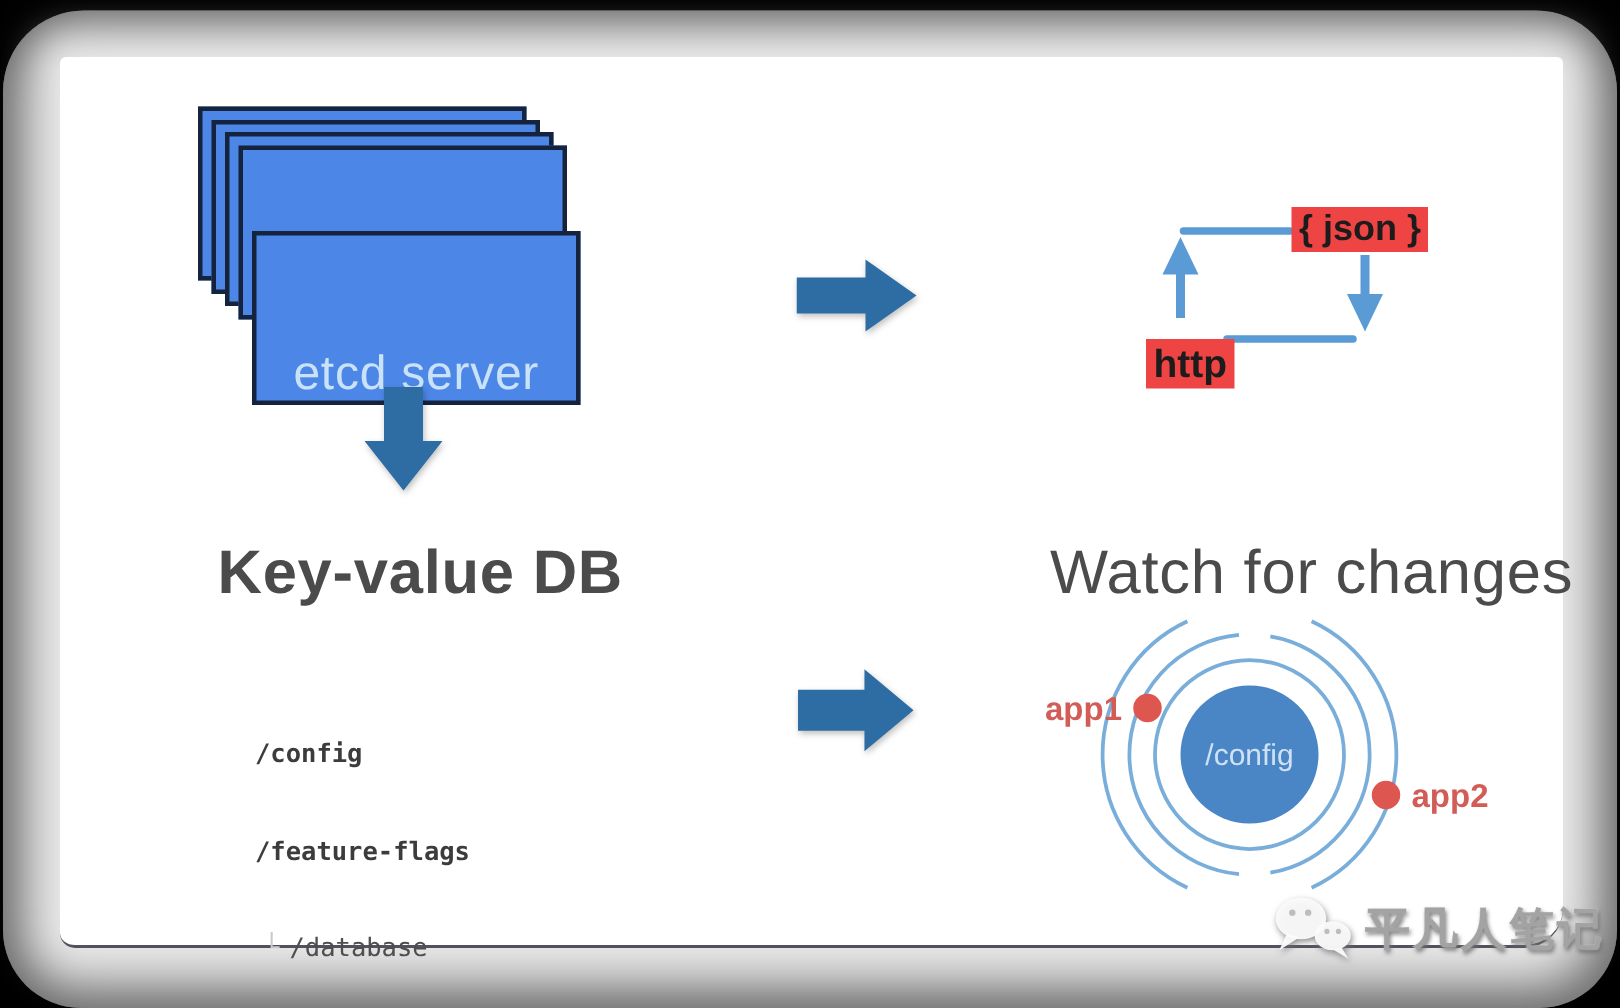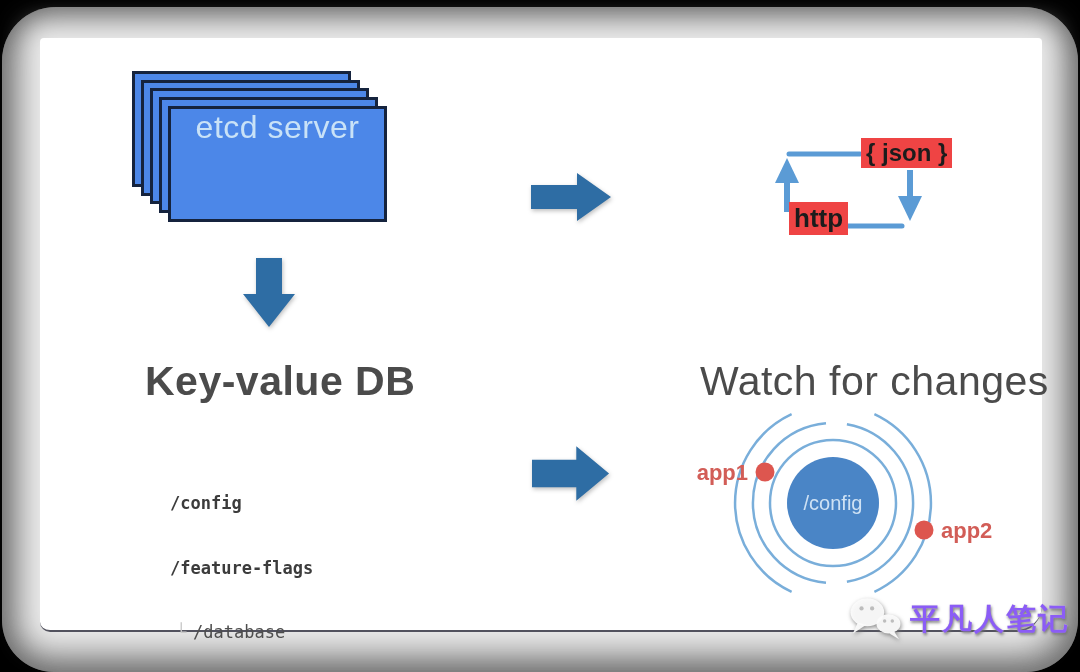--- a/index.html
+++ b/index.html
@@ -20,40 +20,40 @@
   .abs { position:absolute; }
 
   
   .title { position:absolute; color:#4b4b4b; font-size:41px; font-weight:400;
            letter-spacing:0.5px; white-space:nowrap; }
 
   
   .stack { position:absolute; left:92px; top:33px; width:256px; height:152px; }
   .stack .card { position:absolute; width:219px; height:116px;
                  background:#4c87e8; border:3px solid #15233d; }
-  .stack .card.front { display:flex; align-items:flex-start; justify-content:center; }
+  .stack .card.front { display:flex; align-items:flex-end; justify-content:center;margin-top:48px; }
   .stack .card.front span { color:#c9e2f7; font-size:32px; letter-spacing:0.5px; }
 
   
   .tree { position:absolute; left:130px; top:412px;
           font-family:"DejaVu Sans Mono", monospace; font-size:17px; line-height:21.5px;
           color:#4e4e4e; white-space:pre; }
   .tree .row { height:21.5px; }
   .tree .parent { color:#3c3c3c; font-weight:bold; }
   .tree .child  { padding-left:6px; }
   .tree .conn { color:#c9c9c9; display:inline-block; width:17px; }
 
   
   .chip { position:absolute; background:#ef4444; color:#1c1c1c; font-weight:bold;
           font-size:24px; padding:1px 5px; white-space:nowrap; }
 
   
   .watermark { position:absolute; left:846px; top:594px; display:flex;
                align-items:center; gap:6px; z-index:6; }
-  .watermark .wm-text { font-size:30px; font-weight:bold; color:#8b5cf6;
+  .watermark .wm-text { font-size:30px; font-weight:bold; color:#a3a3a3;
                letter-spacing:2px; white-space:nowrap;
                text-shadow: 1px 2px 3px rgba(110,110,110,0.9), 0 0 1px #e8e8e8; }
 
   svg { display:block; }
   .shadowed { filter: drop-shadow(1px 2px 2px rgba(0,0,0,0.25)); }
 </style>
 </head>
 <body>
 
 <div class="frame"></div>
@@ -82,21 +82,21 @@
   <div class="abs" style="left:710px; top:92px; width:200px; height:125px;">
     <svg width="200" height="125" viewBox="0 0 200 125">
       <line x1="39" y1="24" x2="110" y2="24" stroke="#5b9bd5" stroke-width="5" stroke-linecap="round"></line>
       <line x1="37" y1="82" x2="37" y2="52" stroke="#5b9bd5" stroke-width="6"></line>
       <polygon points="25,53 49,53 37,28" fill="#5b9bd5"></polygon>
       <line x1="160" y1="40" x2="160" y2="67" stroke="#5b9bd5" stroke-width="6"></line>
       <polygon points="148,66 172,66 160,91" fill="#5b9bd5"></polygon>
       <line x1="68" y1="96" x2="152" y2="96" stroke="#5b9bd5" stroke-width="5" stroke-linecap="round"></line>
     </svg>
     <div class="chip" style="left:111px; top:8px;">{ json }</div>
-    <div class="chip" style="left:14px; top:72px; font-size:26px;margin-left:25px;">http</div>
+    <div class="chip" style="left:14px; top:96px; font-size:26px;">http</div>
   </div>
 
   <div class="title" style="left:105px; top:320px;font-weight:bold;">Key-value DB</div>
 
   <div class="tree">
     <div class="row parent"><span>/config</span></div>
     <div class="row parent"><span>/feature-flags</span></div>
     <div class="row child"><span class="conn">└</span><span>/database</span></div>
     
     

